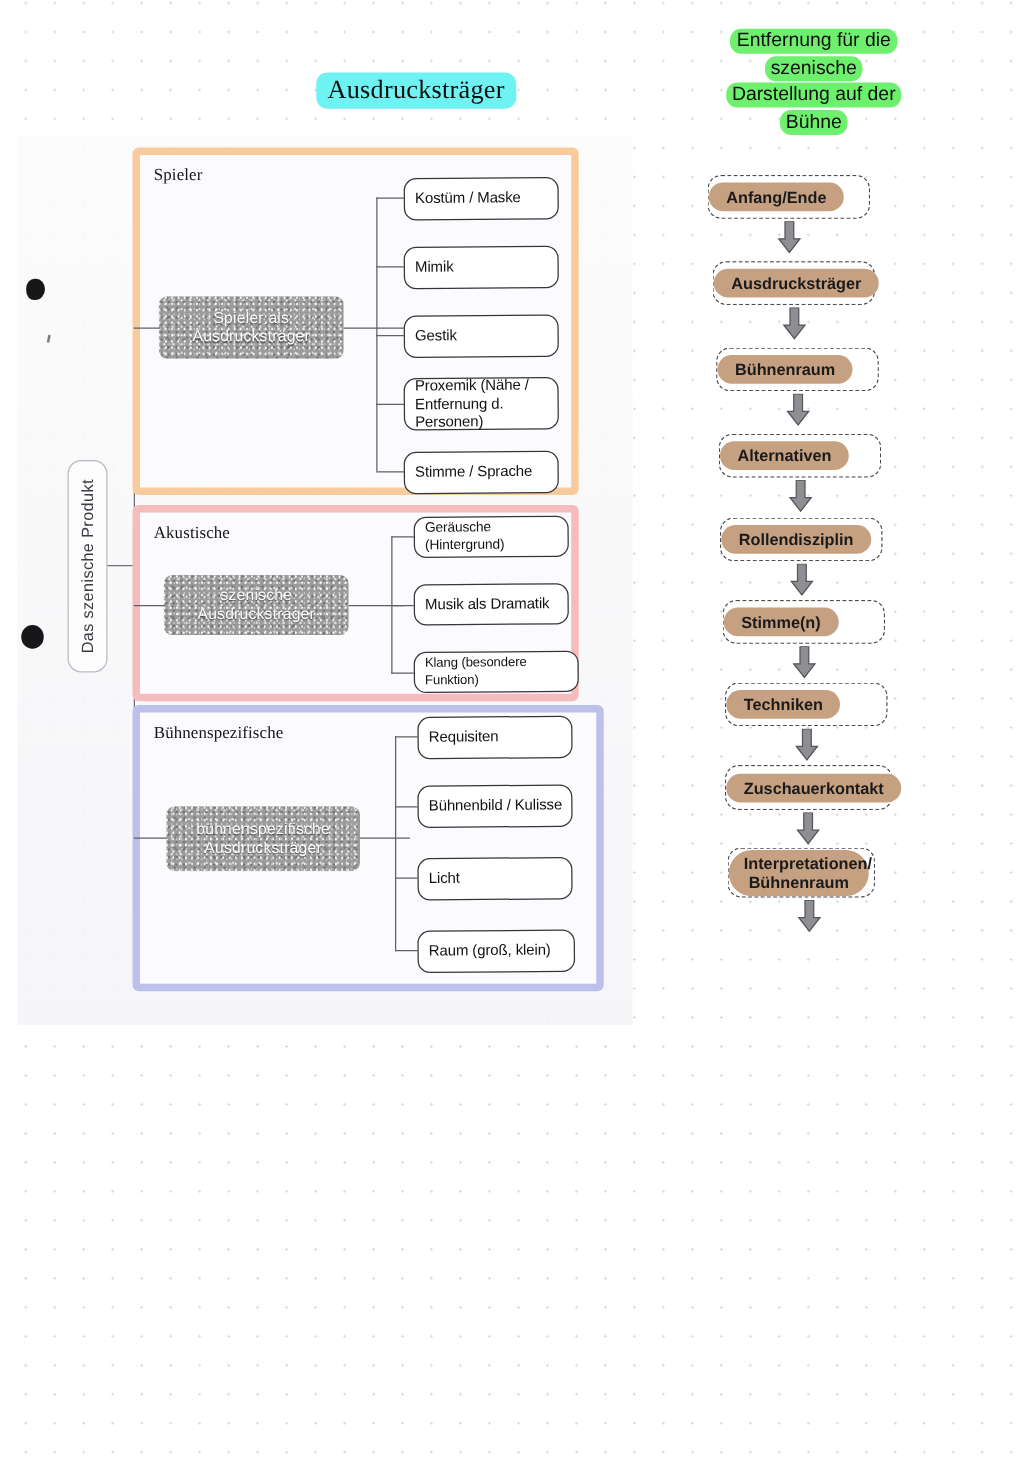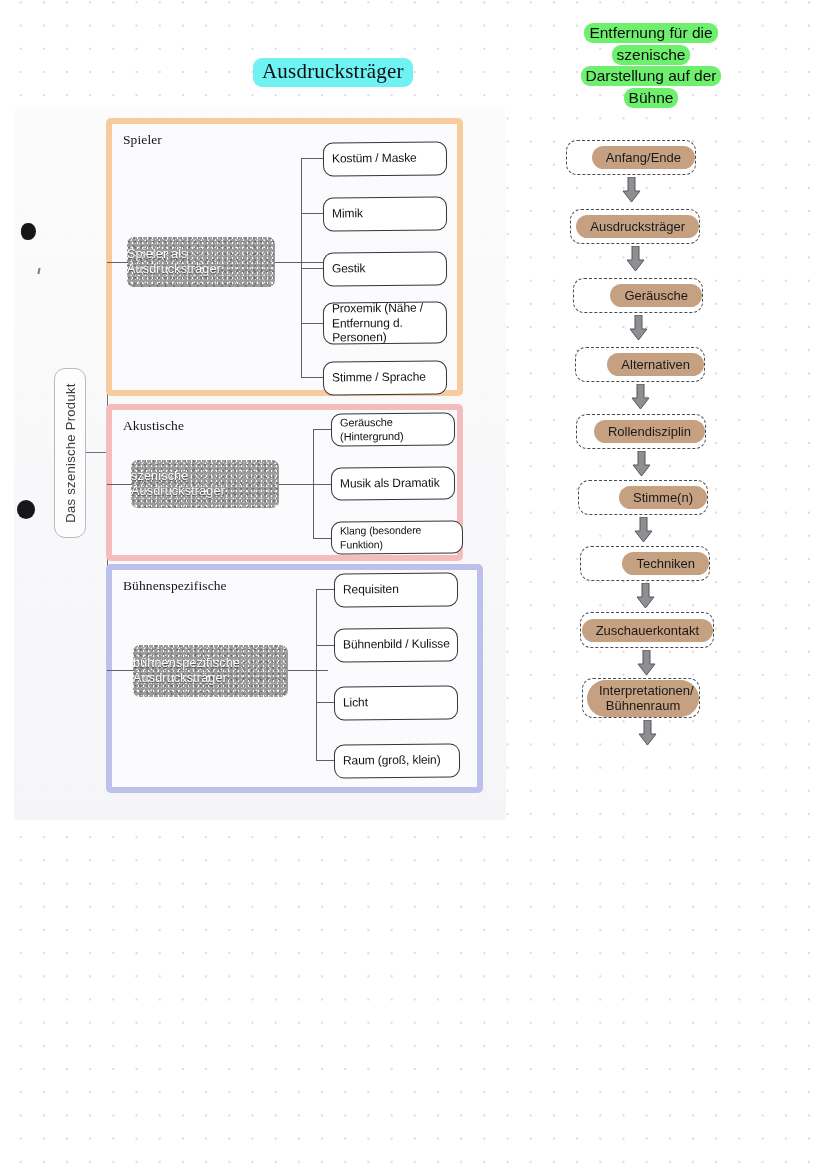--- a/index.html
+++ b/index.html
@@ -137,21 +137,21 @@
       radial-gradient(circle at 12% 22%, #ffffff 0.7px, transparent 1px),
       radial-gradient(circle at 62% 48%, #efefef 0.7px, transparent 1px),
       radial-gradient(circle at 35% 78%, #6f6f6f 0.8px, transparent 1.1px),
       radial-gradient(circle at 85% 15%, #777777 0.8px, transparent 1.1px),
       radial-gradient(circle at 5% 62%, #d5d5d5 0.7px, transparent 1px);
     background-size: 5px 5px, 7px 7px, 6px 6px, 8px 8px, 4px 4px;
     color: #ffffff;
     display: flex;
     align-items: center;
     justify-content: center;
-    text-align: left;
+    text-align: center;
     font-size: 12.5px;
     line-height: 15px;
     text-shadow: 0 1px 1px rgba(40,40,40,.75);
     letter-spacing: .2px;
   }
   .gn-a { left: 127px; top: 237px; width: 148px; height: 50px; }
   .gn-b { left: 131px; top: 460px; width: 148px; height: 48px; }
   .gn-c { left: 133px; top: 645px; width: 155px; height: 52px; }
 
   
@@ -177,21 +177,22 @@
   .wire.v { width: 1px; }
 
   
   .flow-box {
     position: absolute;
     background: #ffffff;
     border: 1.3px dashed #4a4a50;
     border-radius: 11px;
     display: flex;
     align-items: center;
-    justify-content: flex-end;
+    justify-content: flex-start;
+    font-weight: bold;
   }
   .flow-pill {
     background: #c6a181;
     border-radius: 40px;
     color: #1a1a1a;
     font-size: 13px;
     line-height: 15px;
     text-align: center;
     padding: 4px 14px;
     white-space: nowrap;
@@ -303,21 +304,21 @@
   <div class="flow-box" style="left:570px; top:209px; width:130px; height:35px;">
     <div class="flow-pill">Ausdrucksträger</div>
   </div>
   <div class="arrow" style="left:626px; top:246px;">
     <svg width="19" height="26" viewBox="0 0 19 26">
         <path d="M6 0 H13 V14 H18 L9.5 25 L1 14 H6 Z" fill="#8e8e93" stroke="#55555b" stroke-width="1"></path>
       </svg>
   </div>
 
   <div class="flow-box" style="left:573px; top:278px; width:130px; height:35px;">
-    <div class="flow-pill">Geräusche</div>
+    <div class="flow-pill">Bühnenraum</div>
   </div>
   <div class="arrow" style="left:629px; top:315px;">
     <svg width="19" height="26" viewBox="0 0 19 26">
         <path d="M6 0 H13 V14 H18 L9.5 25 L1 14 H6 Z" fill="#8e8e93" stroke="#55555b" stroke-width="1"></path>
       </svg>
   </div>
 
   <div class="flow-box" style="left:575px; top:347px; width:130px; height:35px;">
     <div class="flow-pill">Alternativen</div>
   </div>

